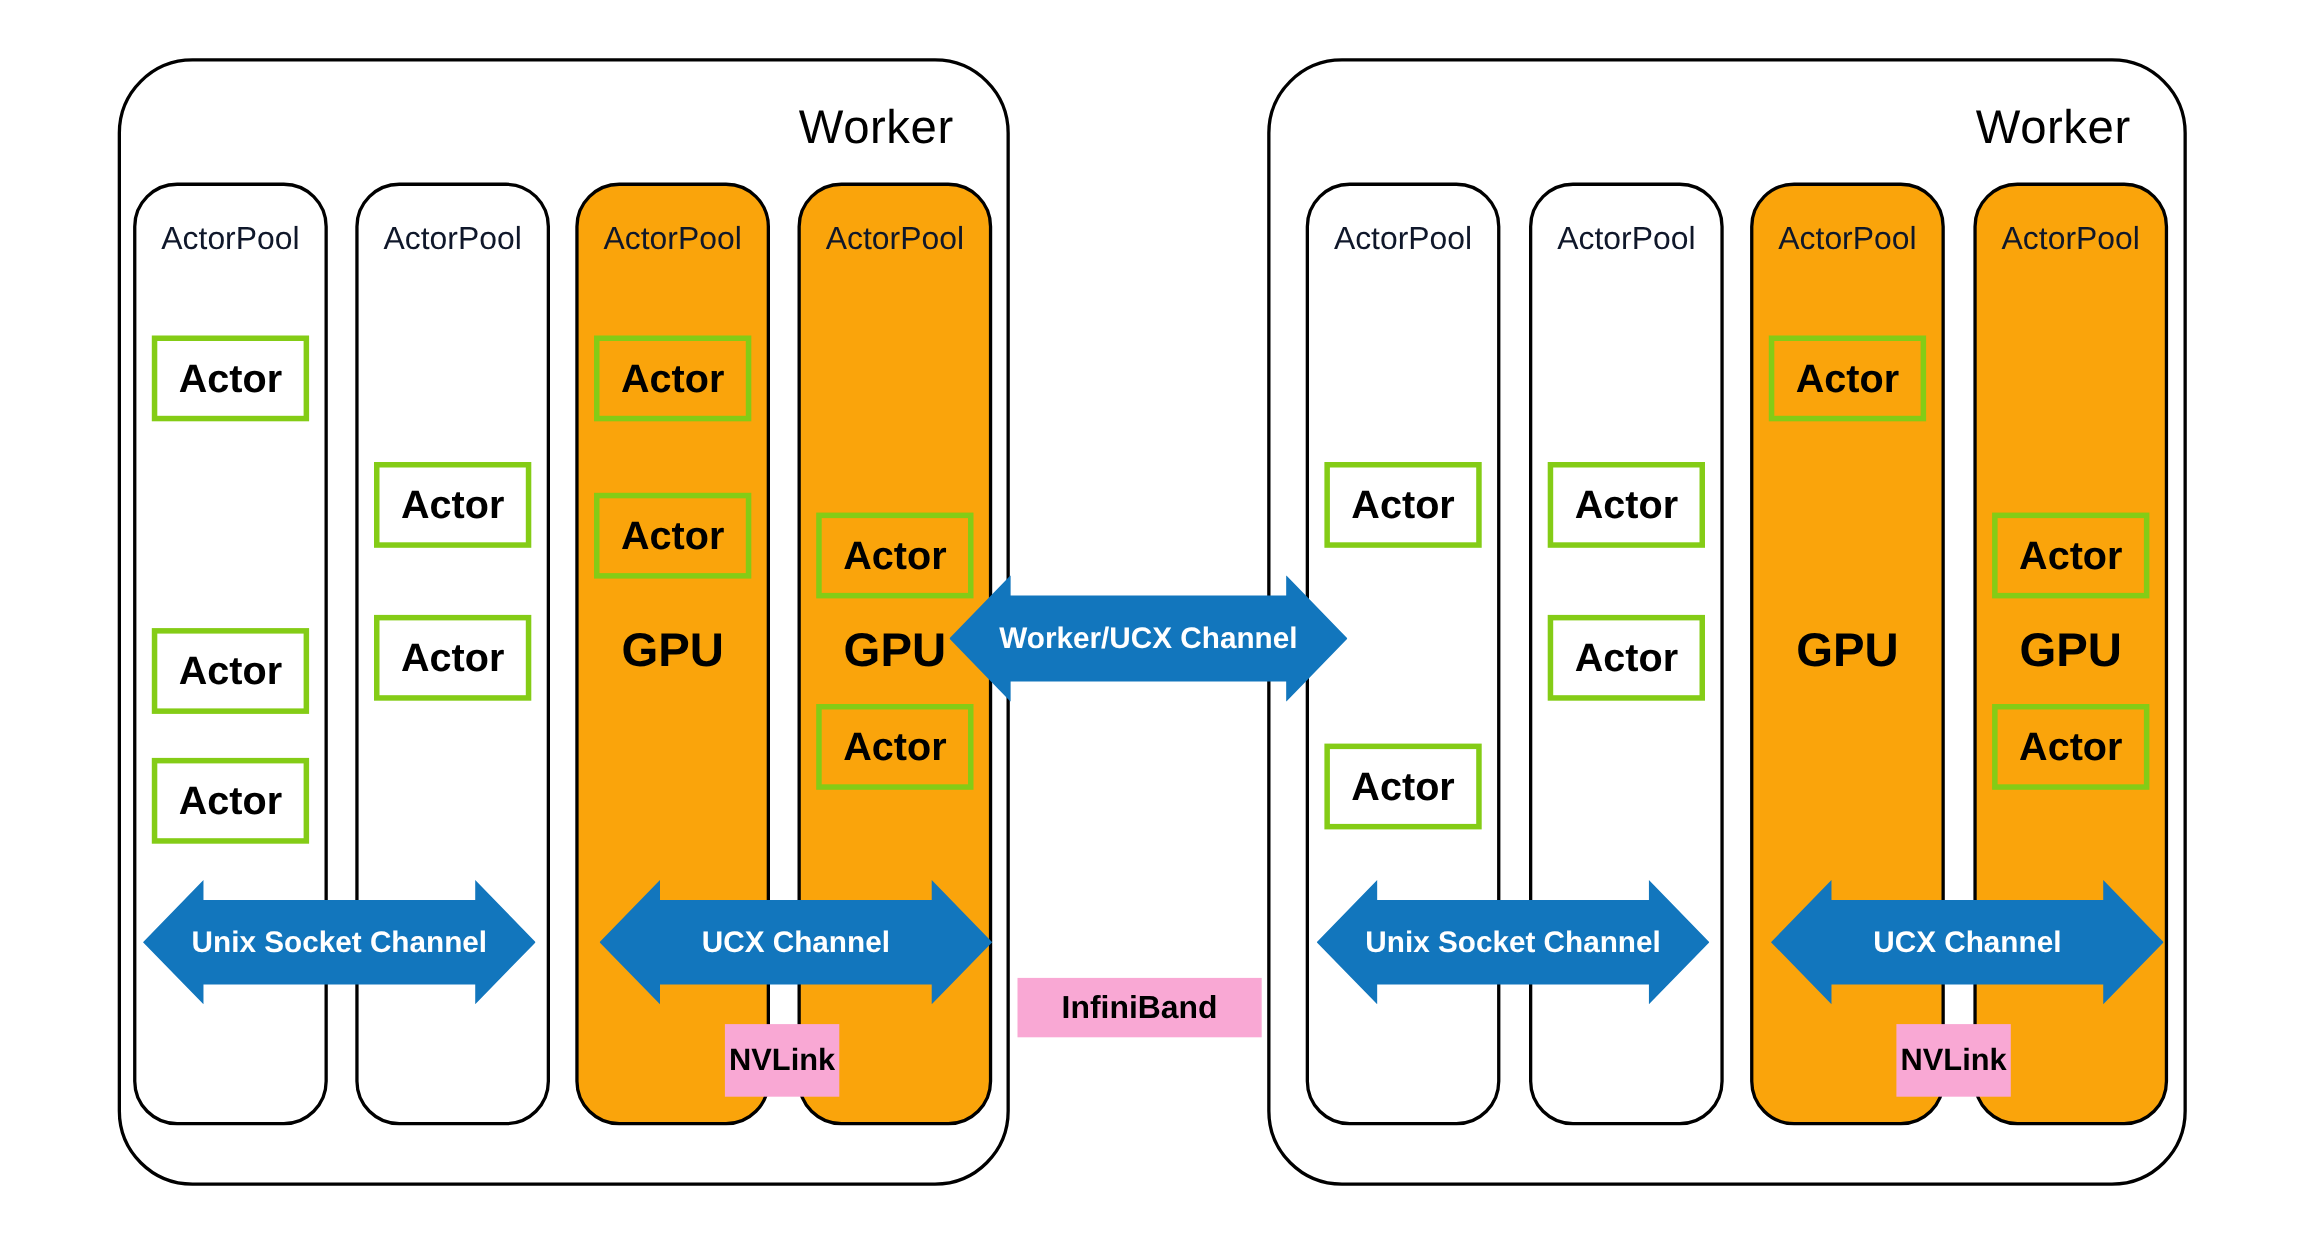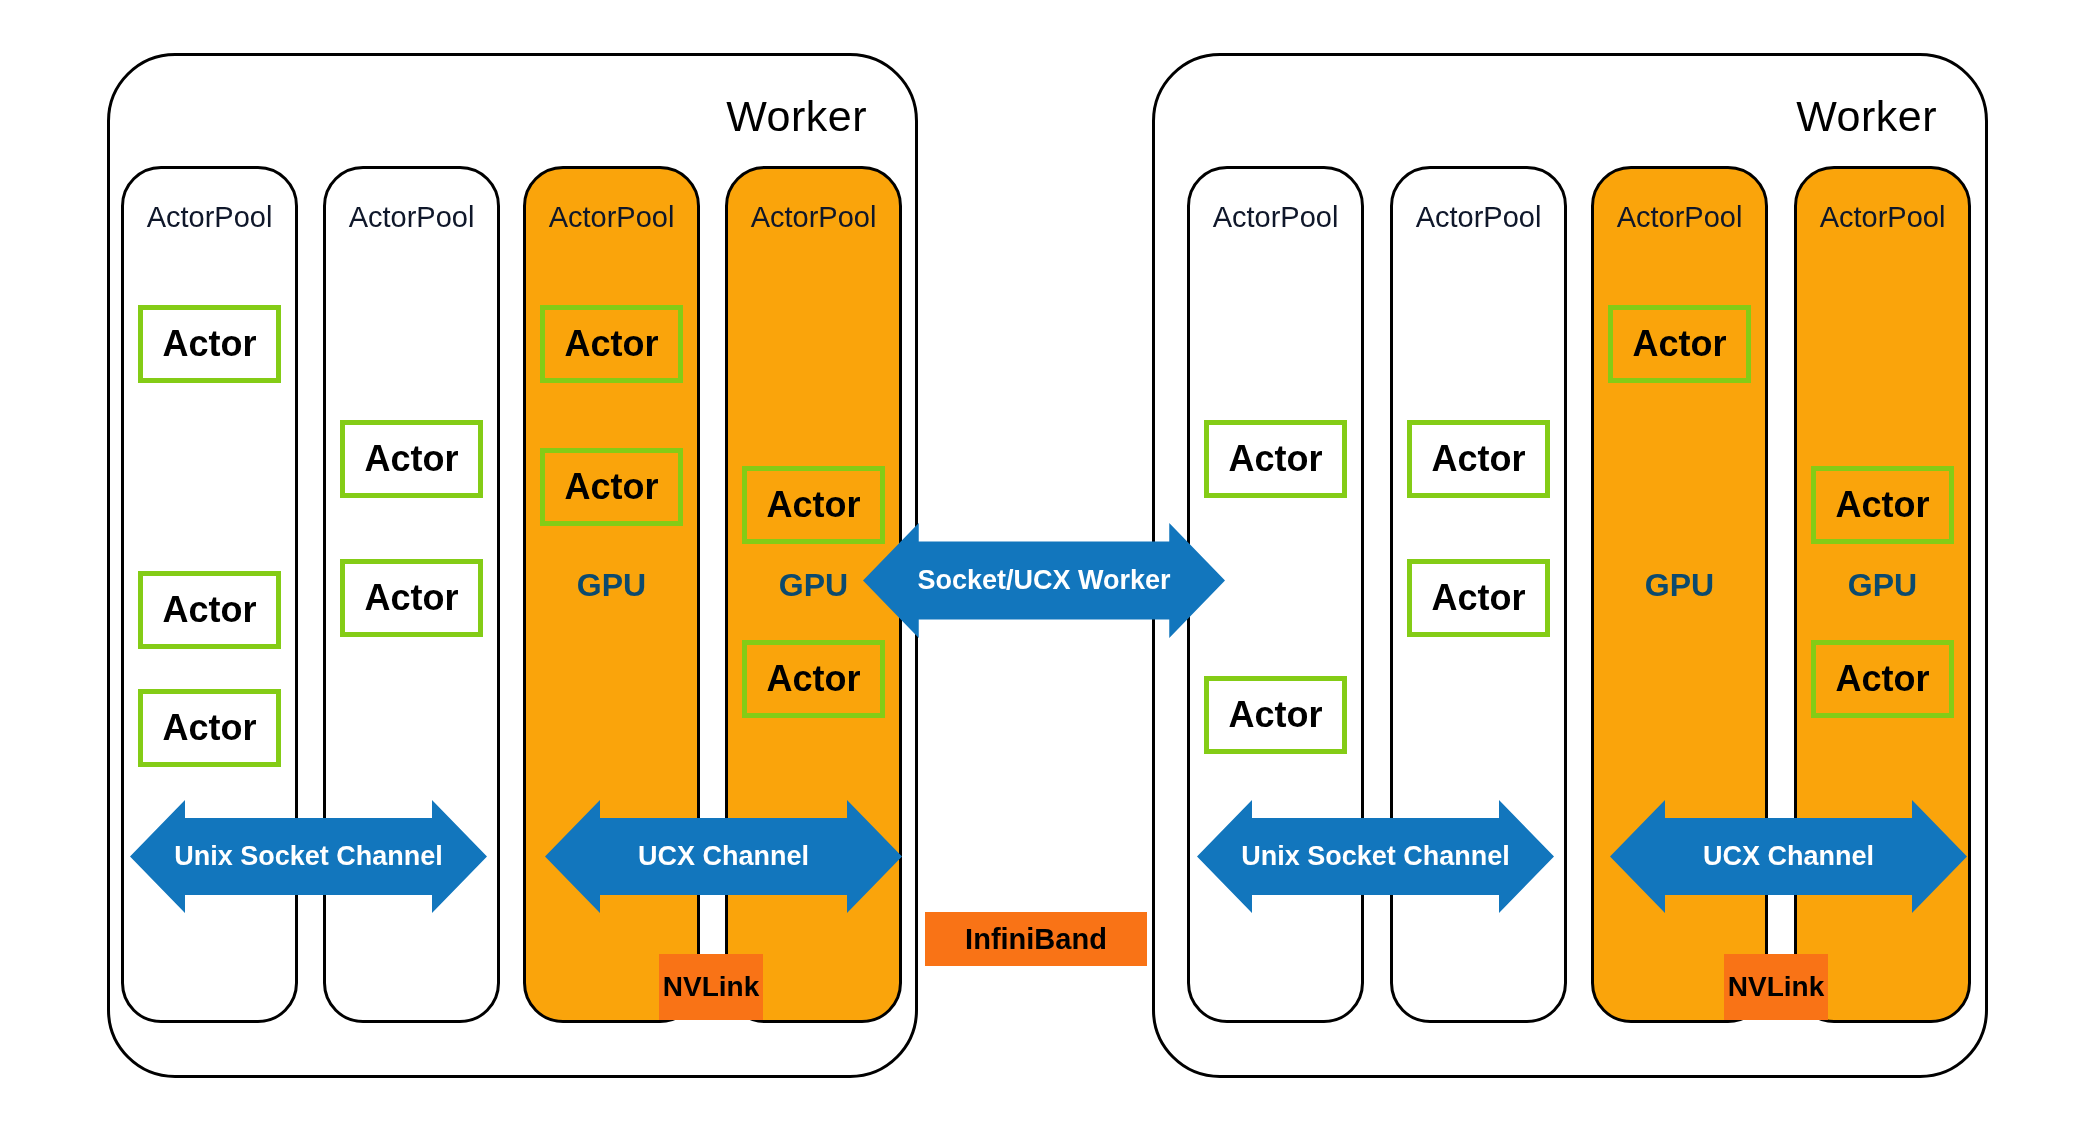--- a/index.html
+++ b/index.html
@@ -31,43 +31,43 @@
   .actor {
     position:absolute; left:14px; width:143px; height:78px;
     border:5px solid #84cc16; background:#ffffff; box-sizing:border-box;
     display:flex; align-items:center; justify-content:center;
     font-size:36px; font-weight:bold; color:#000;
   }
   .pool.gpu .actor { background:#FAA40B; }
 
   .gpu-label {
     position:absolute; top:398px; left:0; width:100%;
-    text-align:center; font-size:32px; font-weight:bold; color:#0c4a6e;
+    text-align:center; font-size:43px; font-weight:bold; color:#000000;
   }
 
   .arrow-h {
     position:absolute; height:113px; background:#1276BD; z-index:10;
     clip-path:polygon(0% 50%, 15.4% 0%, 15.4% 16%, 84.6% 16%, 84.6% 0%, 100% 50%, 84.6% 100%, 84.6% 84%, 15.4% 84%, 15.4% 100%);
     display:flex; align-items:center; justify-content:center;
     color:#ffffff; font-size:27px; font-weight:bold; white-space:nowrap;
   }
   .arrow-v {
     position:absolute; background:#1276BD; z-index:5;
     clip-path:polygon(50% 0%, 100% 29%, 82% 29%, 82% 71%, 100% 71%, 50% 100%, 0% 71%, 18% 71%, 18% 29%, 0% 29%);
     display:flex; align-items:center; justify-content:center;
   }
   .arrow-v .vlabel {
     width:118px; text-align:center;
     color:#ffffff; font-size:25px; font-weight:bold; line-height:1.2;
   }
 
   .ylabel {
-    position:absolute; background:#f97316; z-index:11;
+    position:absolute; background:#f9a8d4; z-index:11;
     display:flex; align-items:center; justify-content:center;
-    color:#000; font-weight:bold;margin-top:23px;
+    color:#000; font-weight:bold;
   }
   .nvlink { width:104px; height:66px; top:931px; font-size:28px; }
   .infiniband { left:925px; top:889px; width:222px; height:54px; font-size:29px; z-index:4; }
 </style>
 </head>
 <body>
 
 <div class="canvas">
 
   <div class="worker" style="left:107px; width:811px;">
@@ -140,21 +140,21 @@
 
   <div class="arrow-h" style="left:1197px; top:800px; width:357px;">
     <span>Unix Socket Channel</span>
   </div>
 
   <div class="arrow-h" style="left:1610px; top:800px; width:357px;">
     <span>UCX Channel</span>
   </div>
 
   <div class="arrow-h" style="left:863px; top:523px; width:362px; height:115px;">
-    <span>Socket/UCX Worker</span>
+    <span>Worker/UCX Channel</span>
   </div>
 
   <div class="ylabel infiniband">InfiniBand</div>
 
   <div class="ylabel nvlink" style="left:659px;">NVLink</div>
 
   <div class="ylabel nvlink" style="left:1724px;">NVLink</div>
 
 </div>
 

